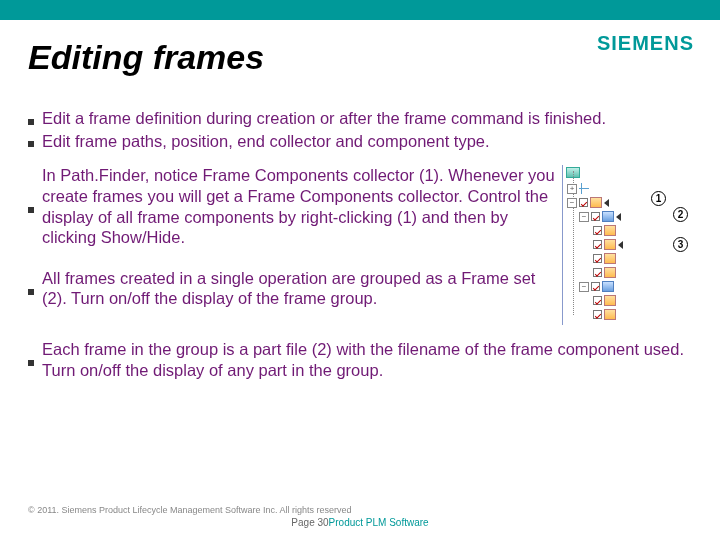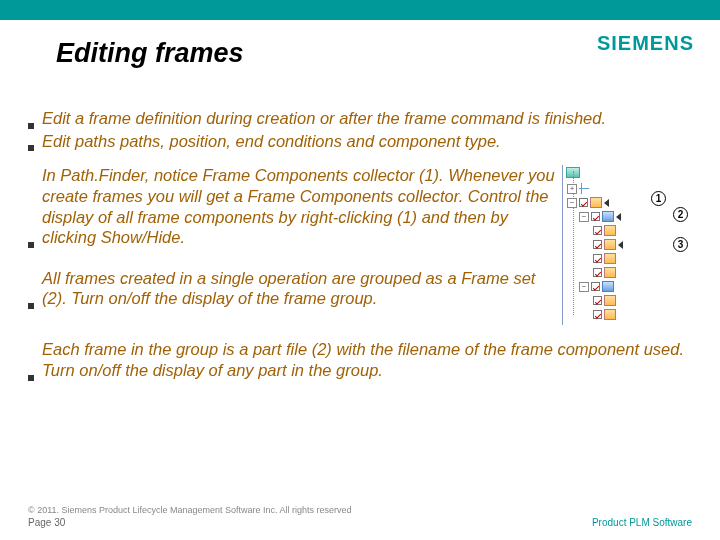--- a/index.html
+++ b/index.html
@@ -19,49 +19,47 @@
   }
   .header {
     position: absolute;
     top: 20px; left: 0; right: 120px;
     height: 70px;
     padding: 18px 0 0 28px;
   }
   .header h1 {
     font-style: italic;
     font-weight: bold;
-    font-size: 27px;
+    font-size: 34px;
     color: #000;
-    margin-left: 28px;
   }
   .logo {
     position: absolute;
     top: 32px;
     right: 26px;
     font-weight: 900;
     font-size: 20px;
     letter-spacing: 1px;
     color: #009999;
     font-family: Arial, sans-serif;
   }
   .content {
     position: absolute;
     top: 108px;
     left: 28px;
     right: 28px;
   }
   .bullet-block { margin-bottom: 14px; }
   .bullet {
     display: flex;
-    align-items: flex-end;
+    align-items: center;
     font-size: 16.5px;
     line-height: 1.25;
-    color: #a16207;
+    color: #701a75;
     margin-bottom: 2px;
-    font-style: italic;
   }
   .sq {
     display: inline-block;
     width: 6px; height: 6px;
     background: #333;
     margin-top: 7px;
     margin-right: 8px;
     flex-shrink: 0;
   }
   .bullet .txt { flex: 1; }
@@ -164,21 +162,21 @@
     color: #666;
   }
   .copyright {
     text-align: left;
     font-size: 9px;
     color: #888;
     margin-bottom: 2px;
   }
   .footer-row {
     display: flex;
-    justify-content: space-between;
+    justify-content: center;
   }
   .footer-row .brand { color: #009999; }
 </style>
 </head>
 <body>
 
 <div class="top-bar"></div>
 
 <div class="logo">SIEMENS</div>
 
@@ -188,21 +186,21 @@
 
 <div class="content">
 
   <div class="bullet-block">
     <div class="bullet">
       <span class="sq"></span>
       <span class="txt">Edit a frame definition during creation or after the frame command is finished.</span>
     </div>
     <div class="bullet">
       <span class="sq"></span>
-      <span class="txt">Edit paths paths, position, end conditions and component type.</span>
+      <span class="txt">Edit frame paths, position, end collector and component type.</span>
     </div>
   </div>
 
 
   <div class="row">
     <div class="textcol">
       <div class="bullet">
         <span class="sq"></span>
         <span class="txt">In Path.Finder, notice Frame Components collector (1). Whenever you create frames you will get a Frame Components collector. Control the display of all frame components by right-clicking (1) and then by clicking Show/Hide.</span>
       </div>

